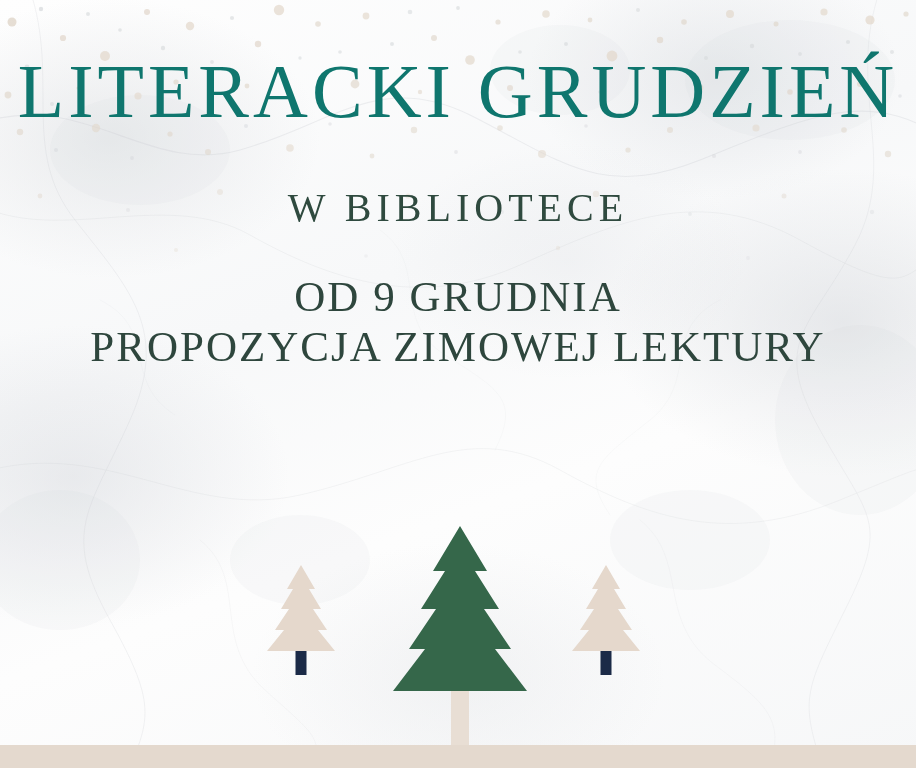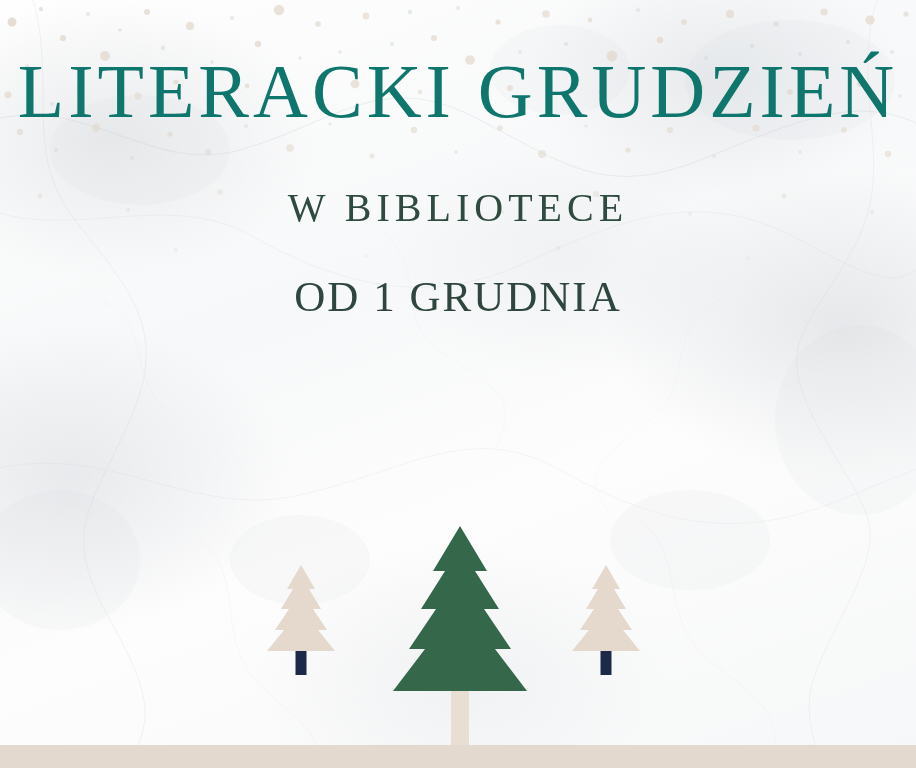--- a/index.html
+++ b/index.html
@@ -205,21 +205,22 @@
       <circle cx="558" cy="248" r="2.2" fill="#ded3c6" opacity=".28"></circle>
       <circle cx="748" cy="258" r="1.9" fill="#d6d8db" opacity=".25"></circle>
     </g>
   </svg>
 
   <div class="headline">LITERACKI GRUDZIEŃ</div>
 
   <div class="subhead">W BIBLIOTECE</div>
 
   <div class="bodyblock">
-    <span class="ln">OD 1 GRUDNIA</span>
+    <span class="ln">OD 9 GRUDNIA</span>
+    <span class="ln">PROPOZYCJA ZIMOWEJ LEKTURY</span>
   </div>
 
   <div class="tree" style="left:251px;top:563px;">
     <svg width="100" height="122" viewBox="0 0 100 122" aria-hidden="true">
       <path d="M50 2
                L36 26 L42 26 L30 46 L38 46 L24 67 L33 67 L16 88 L84 88 L67 67 L76 67 L62 46 L70 46 L58 26 L64 26 Z" fill="#e5d8cc"></path>
       <rect x="44.5" y="88" width="11" height="24" fill="#1b2a47"></rect>
     </svg>
   </div>
 

